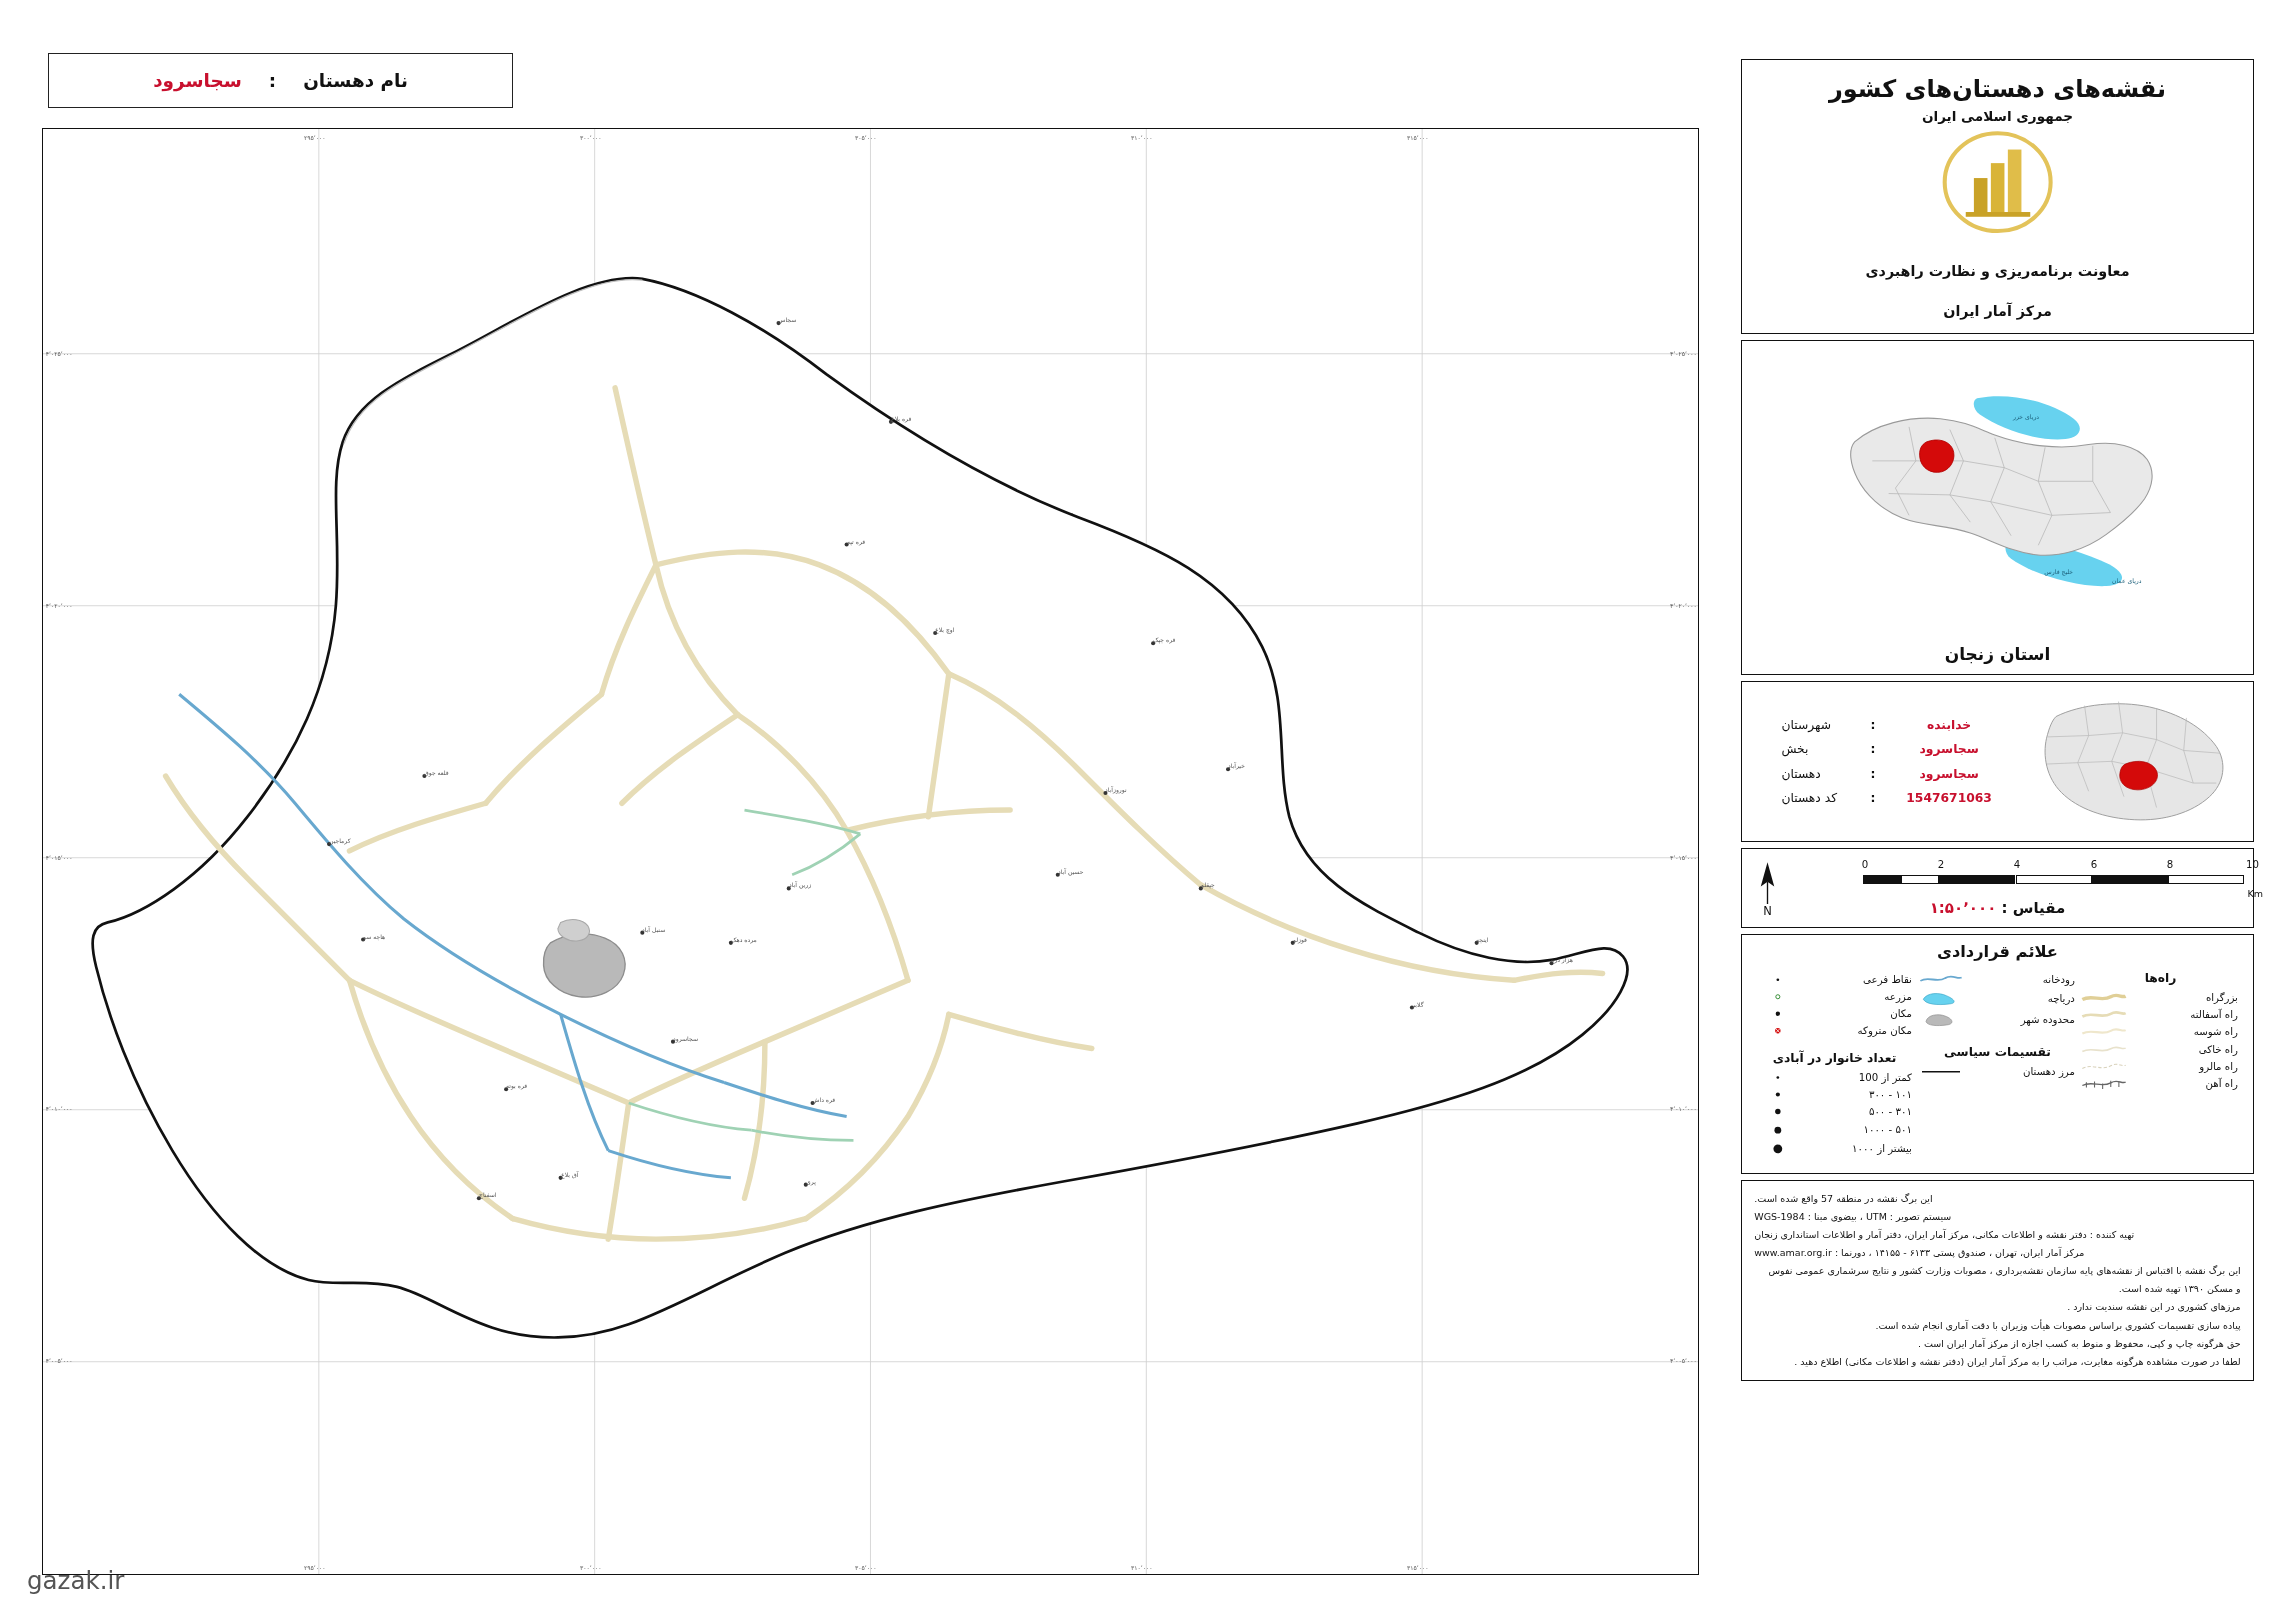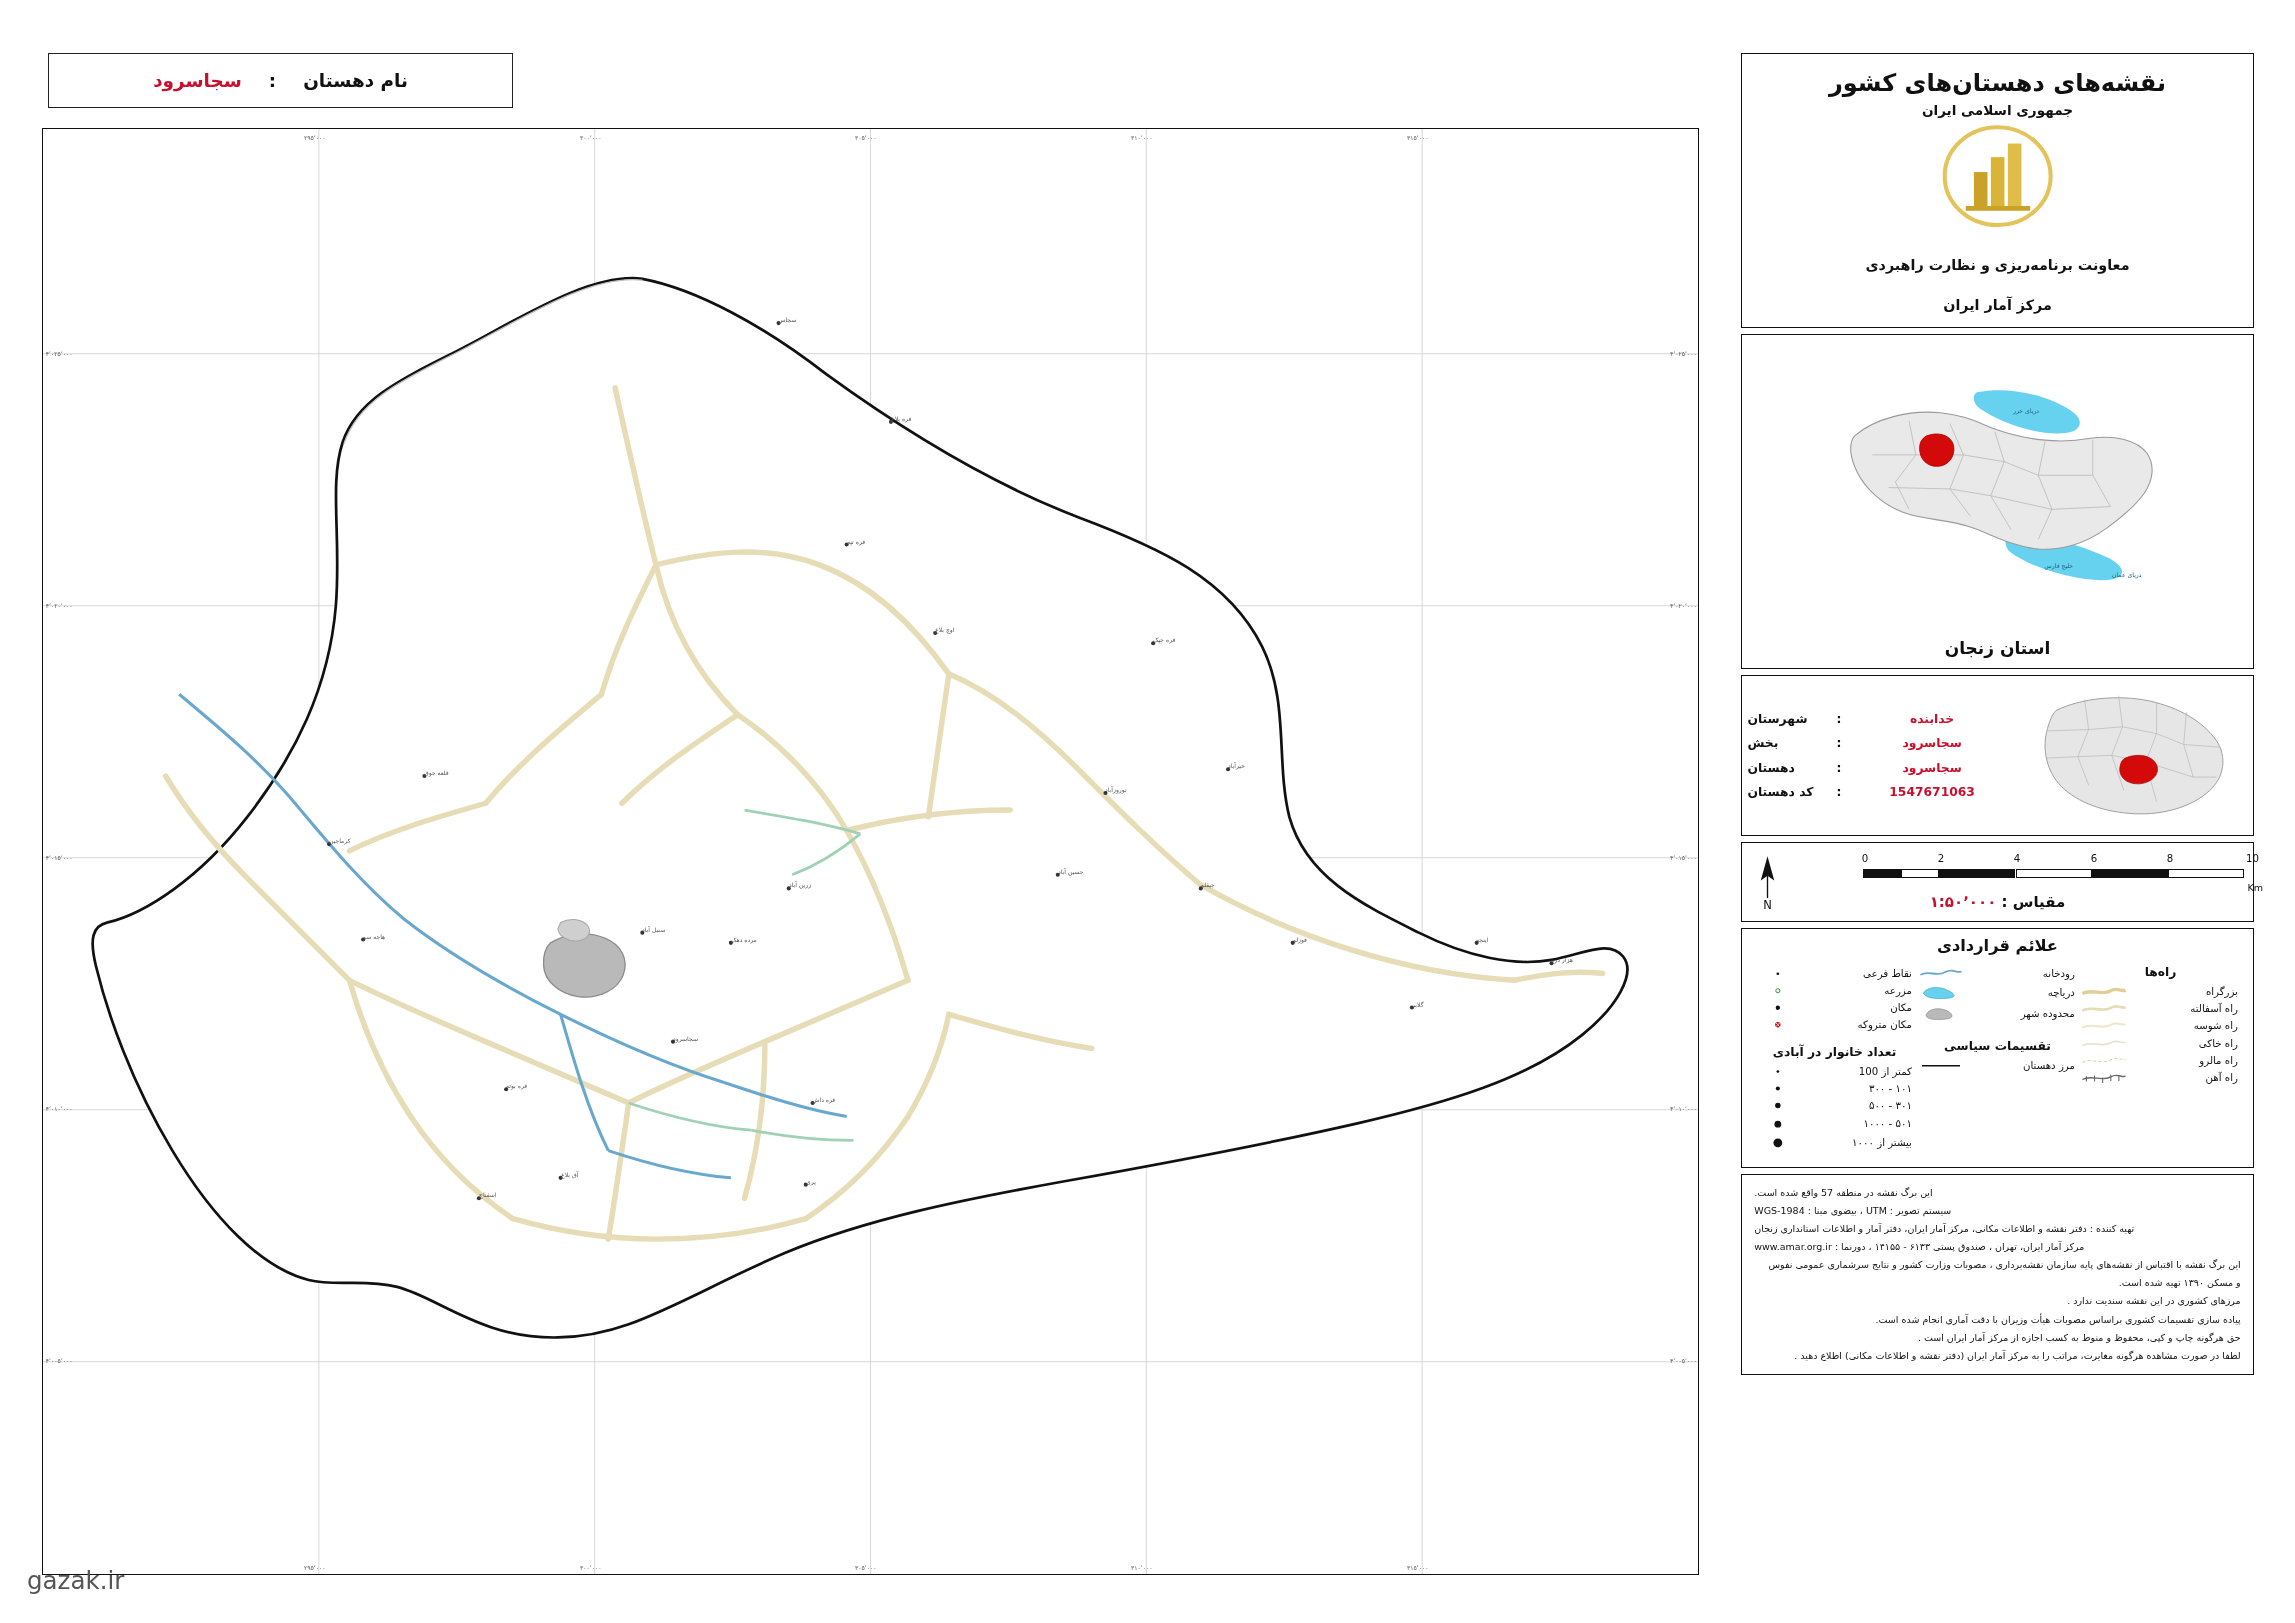--- a/index.html
+++ b/index.html
@@ -11,38 +11,38 @@
              display:flex;align-items:center;justify-content:center;gap:27px;direction:rtl;}
   .title-box .lbl{font-size:18.4px;font-weight:bold;color:#111;}
   .title-box .colon{font-size:18.4px;font-weight:bold;color:#111;}
   .title-box .val{font-size:18.4px;font-weight:bold;color:#c8102e;}
 
   
   .map-frame{position:absolute;left:42px;top:128px;width:1655px;height:1445px;border:1.4px solid #111;background:#fff;overflow:hidden;}
   .map-inner{position:absolute;inset:0;}
 
   
-  .side{position:absolute;left:1741px;top:53px;width:513px;}
+  .side{position:absolute;left:1741px;top:59px;width:513px;}
   .panel{border:1.4px solid #111;background:#fff;margin-bottom:6.1px;}
   .p-head{padding:15px 9.5px 11px 9.5px;text-align:center;}
   .p-head .t1{font-size:24px;font-weight:bold;color:#111;letter-spacing:0;}
   .p-head .t2{font-size:13.6px;font-weight:bold;color:#111;margin-top:5.4px;}
   .logo-wrap{height:119px;display:flex;align-items:center;justify-content:center;}
   .logo{width:146px;height:109px;position:relative;}
   .p-head .t3{font-size:14.3px;font-weight:bold;color:#111;margin-top:18px;line-height:1.5;}
 
   .p-title{font-size:17.7px;font-weight:bold;text-align:center;padding:8.2px 0 4.1px;color:#111;}
   .iranmap{height:300px;position:relative;display:flex;align-items:center;justify-content:center;}
   .province-name{text-align:center;font-size:17px;font-weight:bold;color:#111;padding:2.7px 0 9.5px;}
 
   .loc-panel{display:flex;align-items:center;padding:6.8px 5.4px;}
   .loc-map{width:225px;height:146px;position:relative;}
   .loc-rows{flex:1;direction:rtl;padding-right:6.8px;}
   .loc-row{display:flex;align-items:center;font-size:12.3px;margin:10.2px 0;}
-  .loc-row .k{width:82px;text-align:left;font-weight:bold;color:#111;}
+  .loc-row .k{width:82px;text-align:left;font-weight:normal;color:#111;margin-left:34px;}
   .loc-row .c{width:19px;text-align:center;font-weight:bold;color:#111;}
   .loc-row .v{flex:1;text-align:center;color:#c8102e;font-weight:bold;}
 
   .scale-panel{padding:8.2px 9.5px 9.5px;}
   .scalebar{position:relative;height:39px;}
   .sb-seg{position:absolute;top:17.7px;height:8.9px;border:0.7px solid #111;box-sizing:border-box;}
   .sb-lbl{position:absolute;top:1.4px;font-size:10.2px;color:#111;transform:translateX(50%);}
   .sb-km{position:absolute;top:30px;font-size:9.5px;color:#111;}
   .scale-text{text-align:center;direction:rtl;font-size:15px;font-weight:bold;color:#111;margin-top:2.7px;}
   .scale-text .num{color:#c8102e;}

